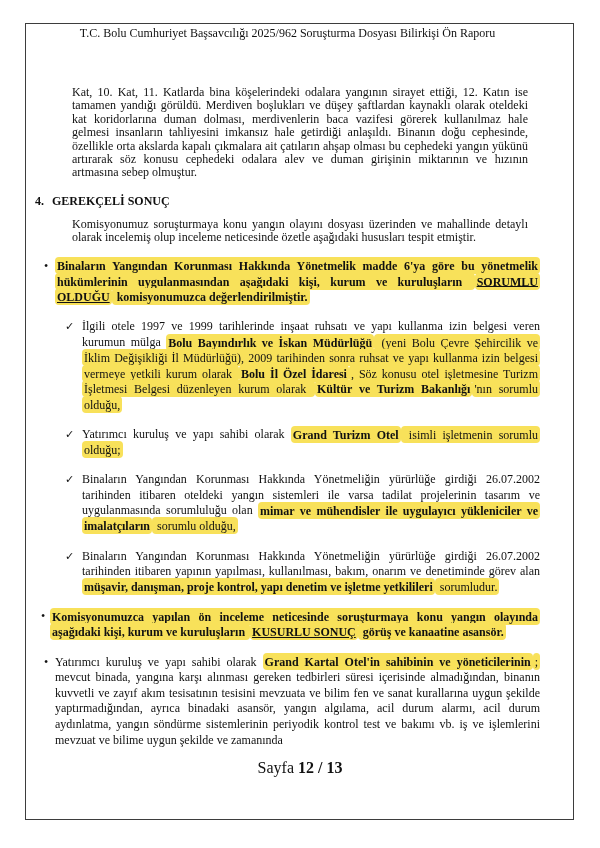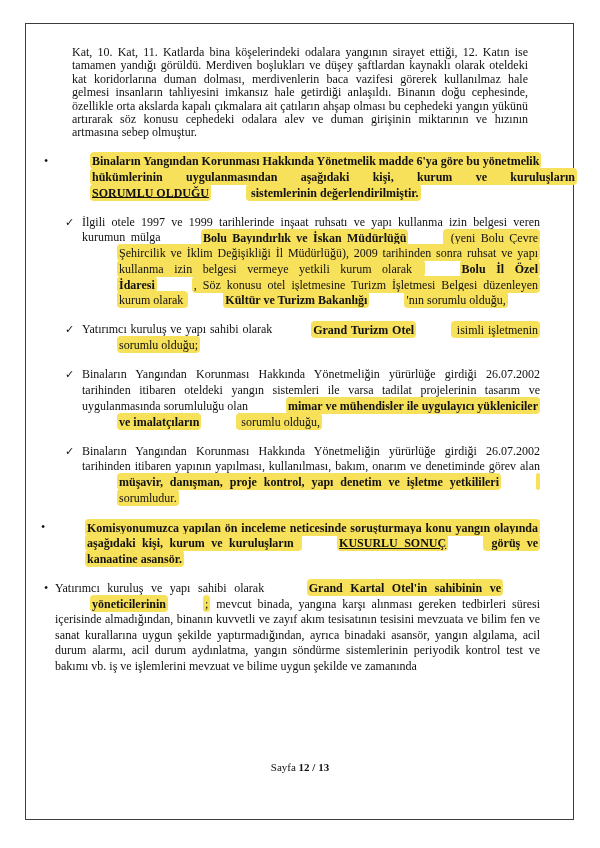--- a/index.html
+++ b/index.html
@@ -43,41 +43,45 @@
   .item.bullet-tight{padding-left:15px;}
   .item.bullet-tight .marker{left:6px;}
   .b{font-weight:bold;}
   .u{text-decoration:underline;}
   .h{
     background:var(--hl);
     padding:1.5px 2px;
     border-radius:4px;
     -webkit-box-decoration-break:clone;
     box-decoration-break:clone;
-    margin-left:35px;
   }
   .page-footer{
     position:absolute;left:0;right:0;top:761px;text-align:center;
-    font-size:11px;line-height:13px;
+    font-size:16px;line-height:13px;
   }
   .page-footer .num{font-weight:bold;}
 </style>
 </head>
 <body>
 
 <div class="frame"></div>
 
 <div class="content">
+  <div class="doc-header">T.C. Bolu Cumhuriyet Başsavcılığı 2025/962 Soruşturma Dosyası Bilirkişi Ön Raporu</div>
 
   <p class="para" id="intro-paragraph">Kat, 10. Kat, 11. Katlarda bina köşelerindeki odalara yangının sirayet ettiği, 12. Katın ise tamamen yandığı görüldü. Merdiven boşlukları ve düşey şaftlardan kaynaklı olarak oteldeki kat koridorlarına duman dolması, merdivenlerin baca vazifesi görerek kullanılmaz hale gelmesi insanların tahliyesini imkansız hale getirdiği anlaşıldı. Binanın doğu cephesinde, özellikle orta akslarda kapalı çıkmalara ait çatıların ahşap olması bu cephedeki yangın yükünü artırarak söz konusu cephedeki odalara alev ve duman girişinin miktarının ve hızının artmasına sebep olmuştur.</p>
 
+  <div class="section-heading">
+    <span class="num">4.</span><span>GEREKÇELİ SONUÇ</span>
+  </div>
 
+  <p class="para" id="lead-paragraph">Komisyonumuz soruşturmaya konu yangın olayını dosyası üzerinden ve mahallinde detaylı olarak incelemiş olup inceleme neticesinde özetle aşağıdaki hususları tespit etmiştir.</p>
 
   <div class="findings">
-      <div class="item bullet"><span class="marker">•</span><span><span class="b h">Binaların Yangından Korunması Hakkında Yönetmelik madde 6'ya göre bu yönetmelik hükümlerinin uygulanmasından aşağıdaki kişi, kurum ve kuruluşların </span><span class="b h u">SORUMLU OLDUĞU</span><span class="b h"> sistemlerinin değerlendirilmiştir.</span></span></div>
+      <div class="item bullet"><span class="marker">•</span><span><span class="b h">Binaların Yangından Korunması Hakkında Yönetmelik madde 6'ya göre bu yönetmelik hükümlerinin uygulanmasından aşağıdaki kişi, kurum ve kuruluşların </span><span class="b h u">SORUMLU OLDUĞU</span><span class="b h"> komisyonumuzca değerlendirilmiştir.</span></span></div>
       <div class="item check"><span class="marker">✓</span><span><span class="">İlgili otele 1997 ve 1999 tarihlerinde inşaat ruhsatı ve yapı kullanma izin belgesi veren kurumun mülga </span><span class="b h">Bolu Bayındırlık ve İskan Müdürlüğü</span><span class="h"> (yeni Bolu Çevre Şehircilik ve İklim Değişikliği İl Müdürlüğü), 2009 tarihinden sonra ruhsat ve yapı kullanma izin belgesi vermeye yetkili kurum olarak </span><span class="b h">Bolu İl Özel İdaresi</span><span class="h">, Söz konusu otel işletmesine Turizm İşletmesi Belgesi düzenleyen kurum olarak </span><span class="b h">Kültür ve Turizm Bakanlığı</span><span class="h">'nın sorumlu olduğu,</span></span></div>
       <div class="item check"><span class="marker">✓</span><span><span class="">Yatırımcı kuruluş ve yapı sahibi olarak </span><span class="b h">Grand Turizm Otel</span><span class="h"> isimli işletmenin sorumlu olduğu;</span></span></div>
       <div class="item check"><span class="marker">✓</span><span><span class="">Binaların Yangından Korunması Hakkında Yönetmeliğin yürürlüğe girdiği 26.07.2002 tarihinden itibaren oteldeki yangın sistemleri ile varsa tadilat projelerinin tasarım ve uygulanmasında sorumluluğu olan </span><span class="b h">mimar ve mühendisler ile uygulayıcı yükleniciler ve imalatçıların</span><span class="h"> sorumlu olduğu,</span></span></div>
       <div class="item check"><span class="marker">✓</span><span><span class="">Binaların Yangından Korunması Hakkında Yönetmeliğin yürürlüğe girdiği 26.07.2002 tarihinden itibaren yapının yapılması, kullanılması, bakım, onarım ve denetiminde görev alan </span><span class="b h">müşavir, danışman, proje kontrol, yapı denetim ve işletme yetkilileri</span><span class="h"> sorumludur.</span></span></div>
       <div class="item bullet-tight"><span class="marker">•</span><span><span class="b h">Komisyonumuzca yapılan ön inceleme neticesinde soruşturmaya konu yangın olayında aşağıdaki kişi, kurum ve kuruluşların </span><span class="b h u">KUSURLU SONUÇ</span><span class="b h"> görüş ve kanaatine asansör.</span></span></div>
       <div class="item bullet"><span class="marker">•</span><span><span class="">Yatırımcı kuruluş ve yapı sahibi olarak </span><span class="b h">Grand Kartal Otel'in sahibinin ve yöneticilerinin</span><span class="h">;</span><span class=""> mevcut binada, yangına karşı alınması gereken tedbirleri süresi içerisinde almadığından, binanın kuvvetli ve zayıf akım tesisatının tesisini mevzuata ve bilim fen ve sanat kurallarına uygun şekilde yaptırmadığından, ayrıca binadaki asansör, yangın algılama, acil durum alarmı, acil durum aydınlatma, yangın söndürme sistemlerinin periyodik kontrol test ve bakımı vb. iş ve işlemlerini mevzuat ve bilime uygun şekilde ve zamanında</span></span></div>
     </div>
 </div>
 
 <div class="page-footer">

